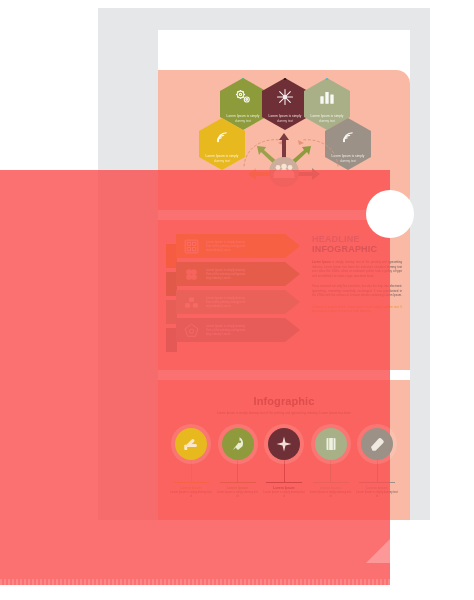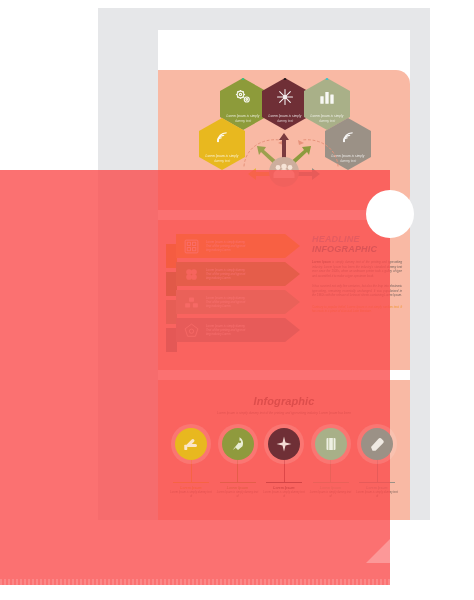--- a/index.html
+++ b/index.html
@@ -1,18 +1,18 @@
 <!DOCTYPE html>
 <html><head>
 <meta charset="utf-8">
 <style>
   html,body{margin:0;padding:0;background:#ffffff;}
   body{width:474px;height:600px;position:relative;overflow:hidden;
        font-family:"Liberation Sans",sans-serif;}
-  .stage{position:absolute;inset:0;width:438px;height:600px;font-style:italic;}
+  .stage{position:absolute;inset:0;width:438px;height:600px;}
 
   
   .gray-plate{position:absolute;left:98px;top:8px;width:332px;height:512px;background:#e6e7e9;}
   .page{position:absolute;left:158px;top:30px;width:252px;height:492px;background:#ffffff;}
 
   
   .sec{position:absolute;left:0;background:#f9b9a4;}
   .sec1{top:40px;width:252px;height:140px;border-radius:0 14px 14px 0;}
   .sec2{top:190px;width:252px;height:150px;}
   .sec3{top:350px;width:252px;height:140px;}

